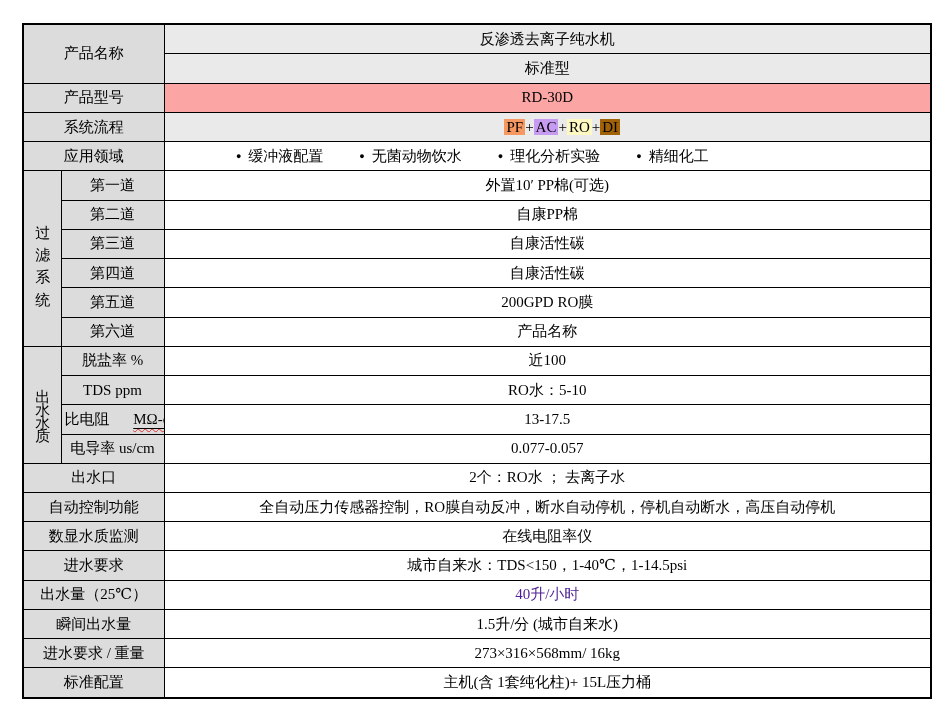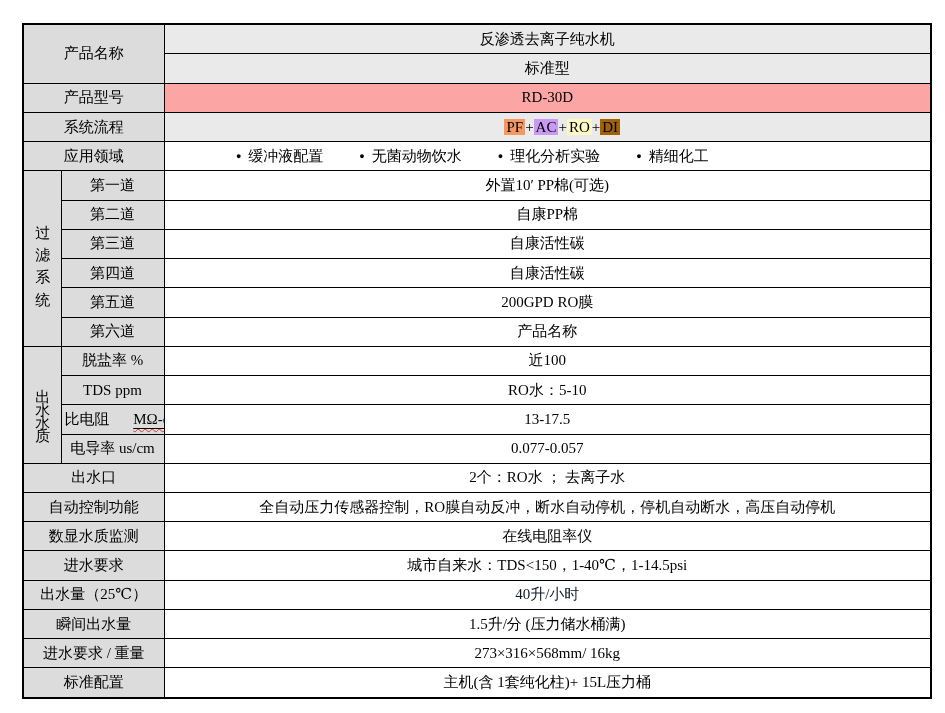--- a/index.html
+++ b/index.html
@@ -8,21 +8,21 @@
   table.spec{border-collapse:collapse;table-layout:fixed;width:908px;height:676px;border:2px solid #000;}
   td{border:1px solid #000;text-align:center;vertical-align:middle;font-size:15px;padding:0 3px;overflow:hidden;white-space:nowrap;}
   td.lbl{background:#dcdcdc;}
   td.val{background:#ffffff;}
   td.shade{background:#eaeaea;}
   td.model{background:#fca5a5;}
   td.group{background:#dcdcdc;width:38px;}
   .vtext{writing-mode:vertical-rl;text-orientation:upright;display:inline-block;}
   .vg-filter{letter-spacing:22px;}
   .vg-quality{letter-spacing:13px;}
-  .red{color:#0f172a;}
+  .red{color:#4c1d95;}
   .hl{padding:0 2px;}
   .hl-pf{background:#f79862;margin-left:30px;}
   .hl-ac{background:#c89bf3;}
   .hl-ro{background:#fef9c3;}
   .hl-di{background:#a16207;}
   .bullets{display:flex;justify-content:center;align-items:center;gap:36px;padding-right:150px;}
   .bullet-item{display:flex;align-items:center;gap:7px;}
   .dot{font-size:9px;line-height:1;}
   .wavy{text-decoration:underline wavy #e03030 1px;text-underline-offset:4px;}
   .usolid{text-decoration:underline solid #000 1px;margin-left:20px;}
@@ -142,21 +142,21 @@
   <tr>
     <td class="lbl" colspan="2">进水要求</td>
     <td class="val">城市自来水：TDS&lt;150，1-40℃，1-14.5psi</td>
   </tr>
   <tr>
     <td class="lbl" colspan="2">出水量（25℃）</td>
     <td class="val red">40升/小时</td>
   </tr>
   <tr>
     <td class="lbl" colspan="2">瞬间出水量</td>
-    <td class="val">1.5升/分   (压力储水桶满)</td>
+    <td class="val">1.5升/分   (城市自来水)</td>
   </tr>
   <tr>
     <td class="lbl" colspan="2">进水要求 / 重量</td>
     <td class="val">273×316×568mm/ 16kg</td>
   </tr>
   <tr>
     <td class="lbl" colspan="2">标准配置</td>
     <td class="val">主机(含 1套纯化柱)+ 15L压力桶</td>
   </tr>
 </tbody>

